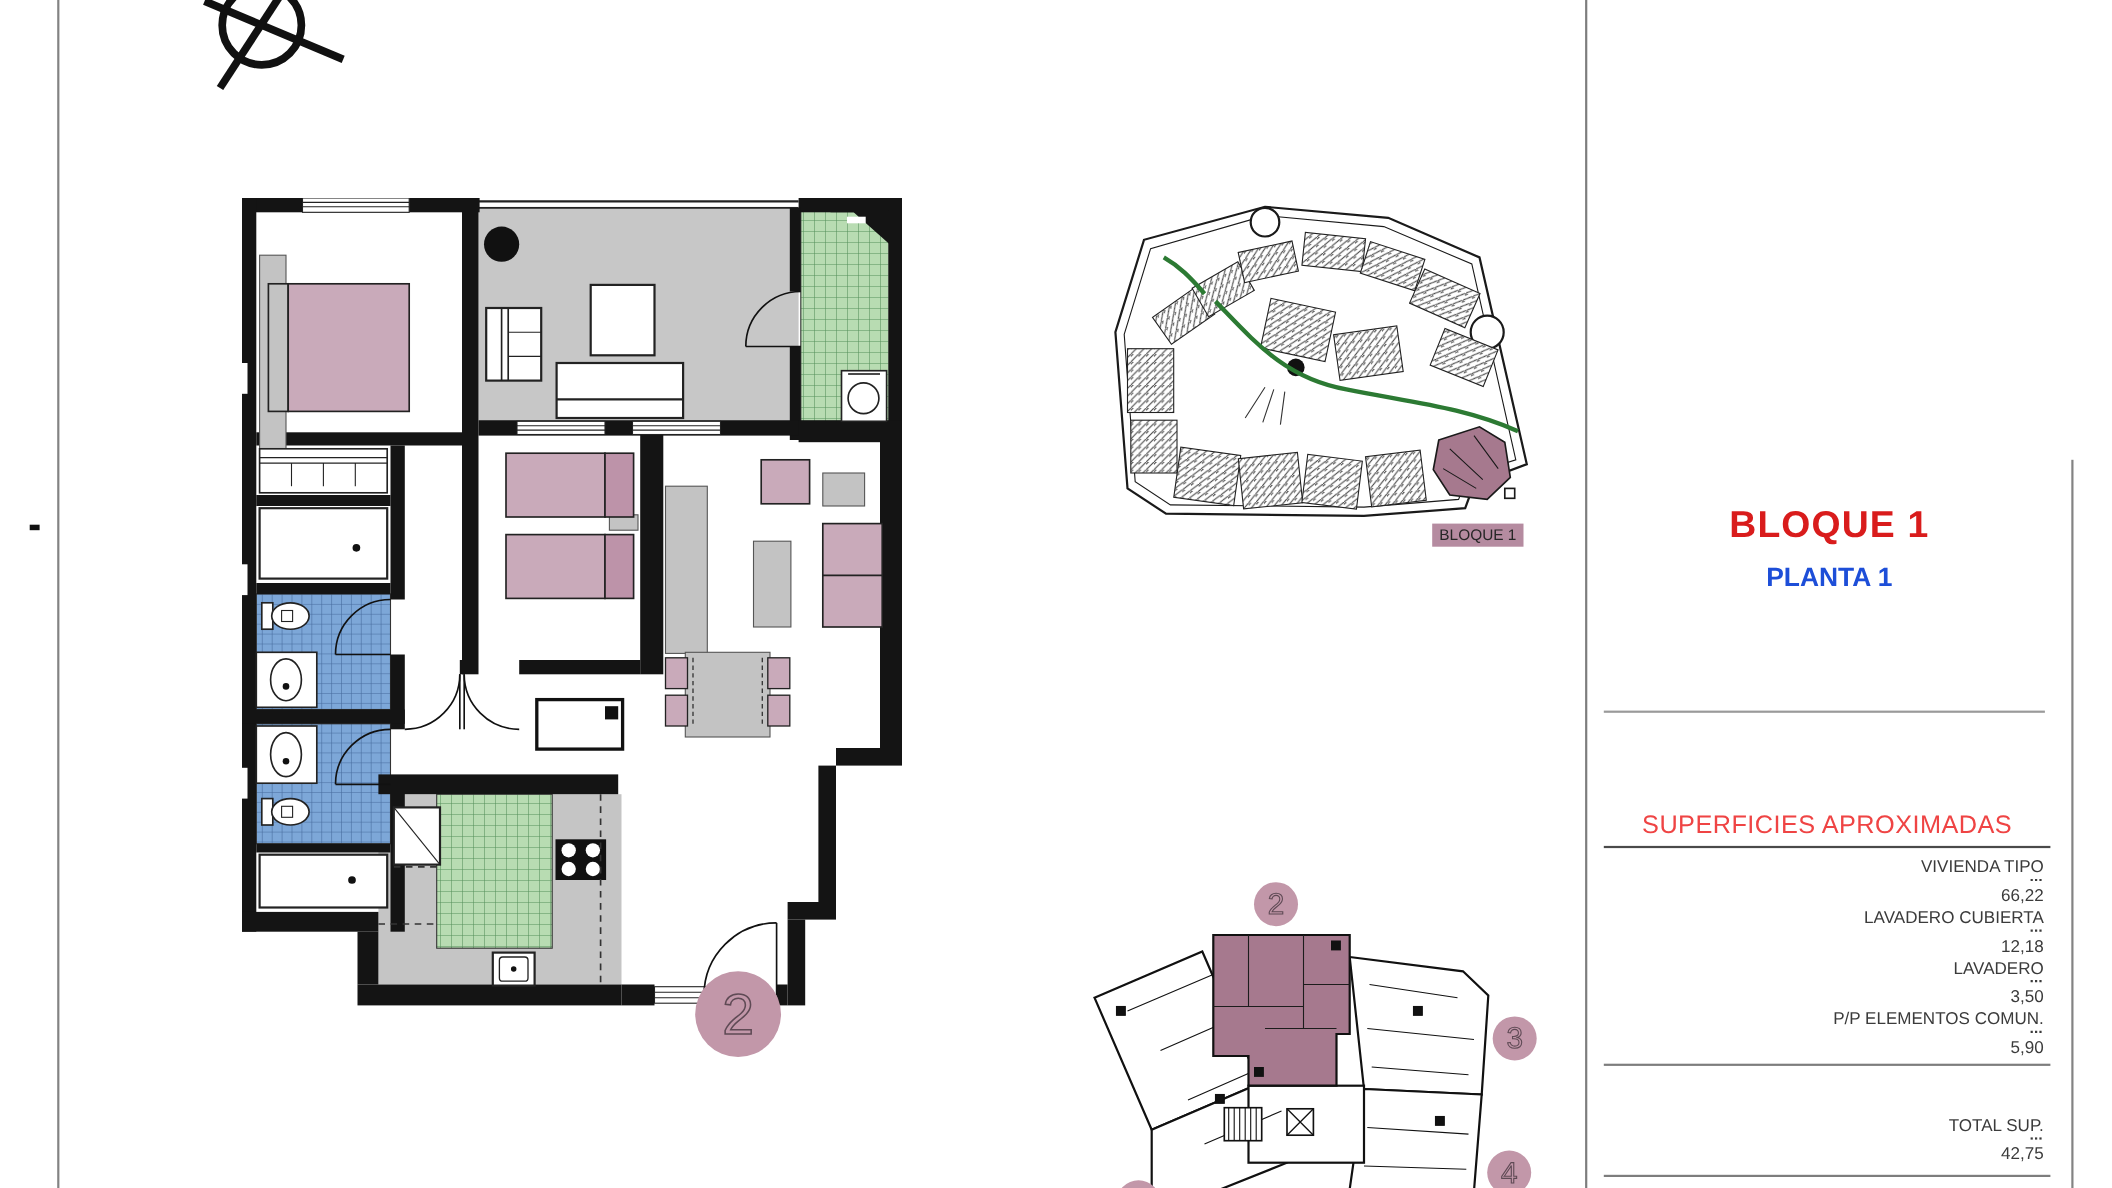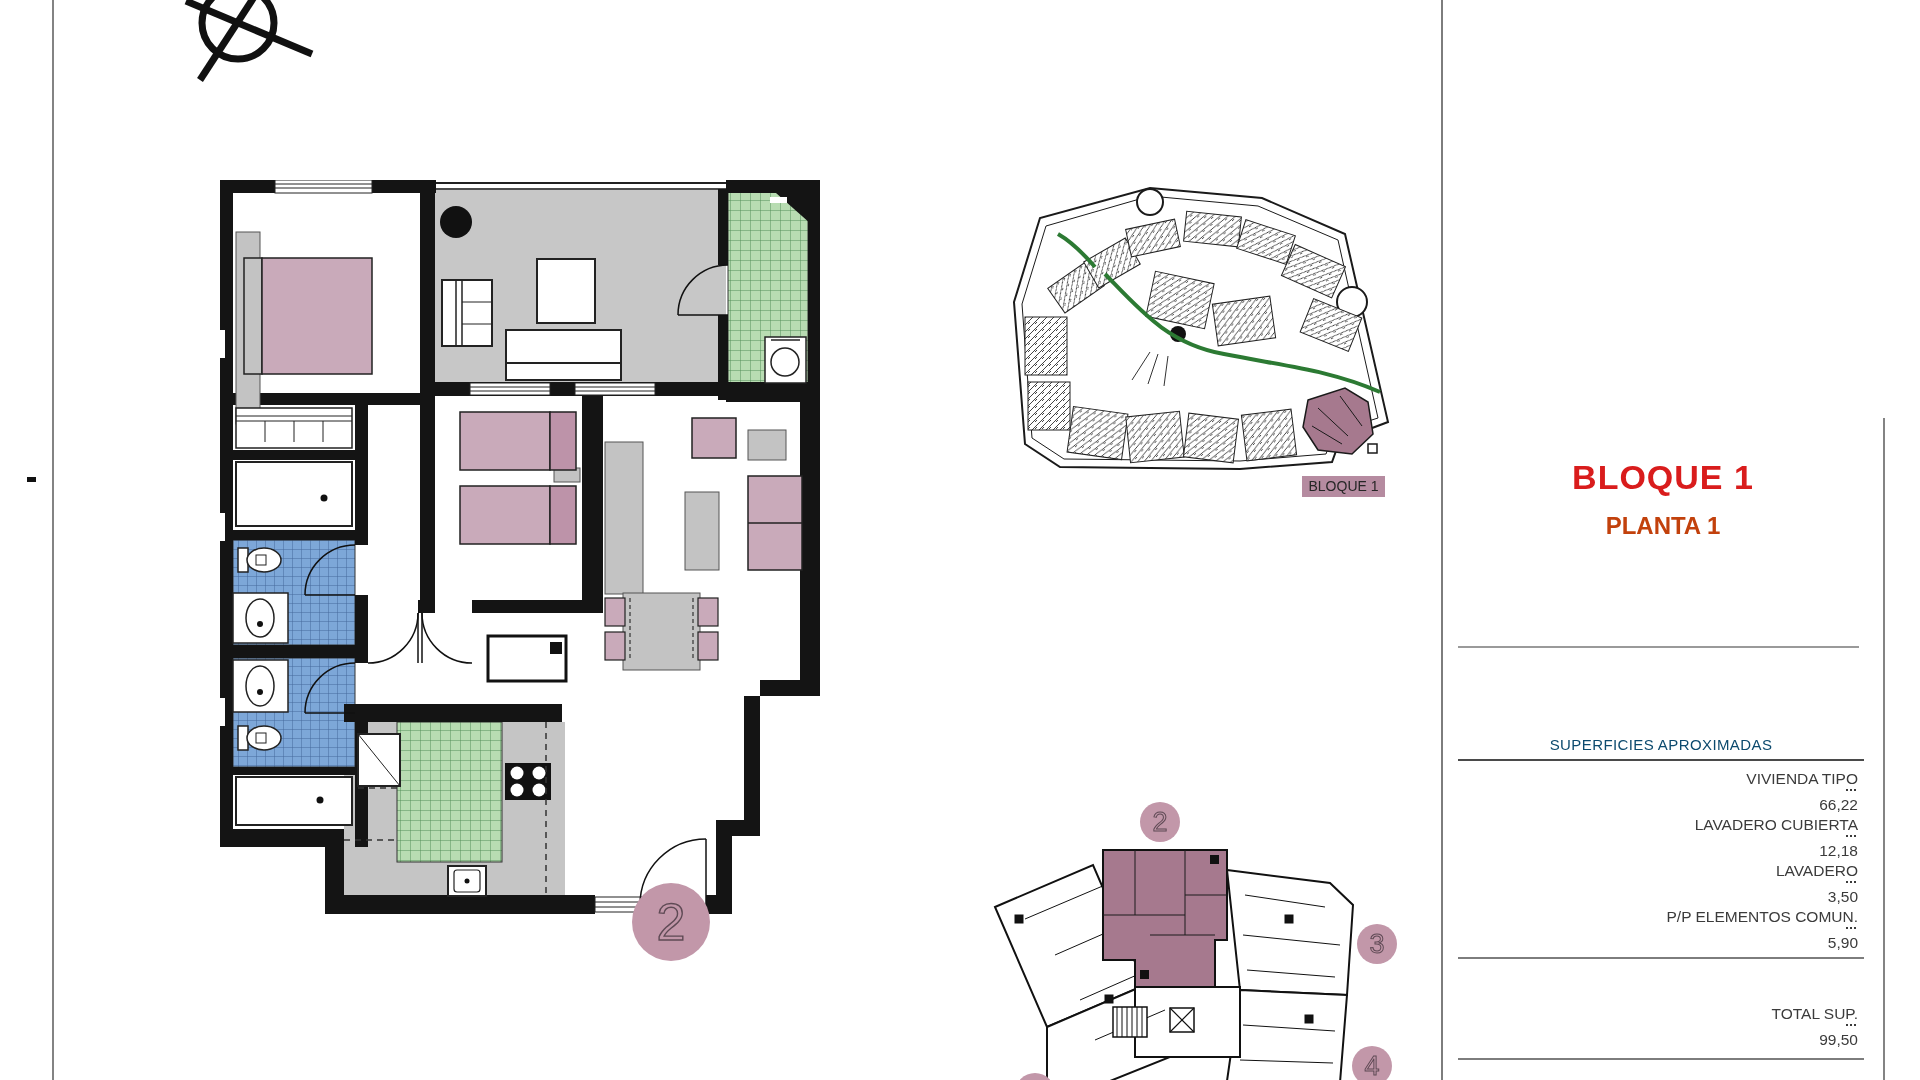--- a/index.html
+++ b/index.html
@@ -8,24 +8,24 @@
     background:#ffffff;
     font-family:"Liberation Sans", sans-serif;
   }
   .abs{position:absolute;}
   
   .vline{position:absolute;width:2px;background:#838383;}
   .margin-dash{position:absolute;left:27px;top:477px;width:9px;height:5px;background:#111;}
   
   .title-block{position:absolute;left:1443px;top:458px;width:440px;text-align:center;}
   .title-block .main{font-size:34px;font-weight:bold;color:#d91c1c;letter-spacing:1px;}
-  .title-block .sub{font-size:24px;font-weight:bold;color:#c2410c;margin-top:14px;line-height:29px;}
+  .title-block .sub{font-size:24px;font-weight:bold;color:#1d4ed8;margin-top:14px;line-height:29px;}
   .divider{position:absolute;left:1458px;top:646px;width:401px;height:0;border-top:2px solid #9a9a9a;}
   .areas{position:absolute;left:1458px;top:736px;width:406px;color:#3b3b3b;}
-  .areas .tbl-title{text-align:center;font-size:15px;letter-spacing:.4px;margin-bottom:6px;color:#0c4a6e;}
+  .areas .tbl-title{text-align:center;font-size:23px;letter-spacing:.4px;margin-bottom:6px;color:#ef4444;}
   .rule{height:0;border-top:2px solid #4a4a4a;margin:0;}
   .rule.light{border-top:2px solid #7d7d7d;}
   .rows{padding:8px 6px 4px 57px;}
   .row{display:flex;align-items:flex-end;font-size:15.5px;line-height:20px;white-space:nowrap;flex-direction:column;}
   .row .lead{flex:1;border-bottom:2px dotted #3b3b3b;margin:0 2px 4px 5px;min-width:10px;}
   .row .val{text-align:left;}
   .total-wrap{padding:10px 6px 8px 57px;margin-top:35px;}
   .siteplan-label{
     position:absolute;left:1302px;top:476px;width:83px;height:21px;
     background:#b58ba0;color:#262626;font-size:14px;line-height:21px;text-align:center;
@@ -390,17 +390,17 @@
       <span>P/P ELEMENTOS COMUN.</span>
       <span class="lead"></span>
       <span class="val">5,90</span>
     </div>
   </div>
   <div class="rule light"></div>
   <div class="total-wrap">
     <div class="row">
       <span>TOTAL SUP.</span>
       <span class="lead"></span>
-      <span class="val">99,50</span>
+      <span class="val">42,75</span>
     </div>
   </div>
   <div class="rule light"></div>
 </div>
 
 </body></html>

